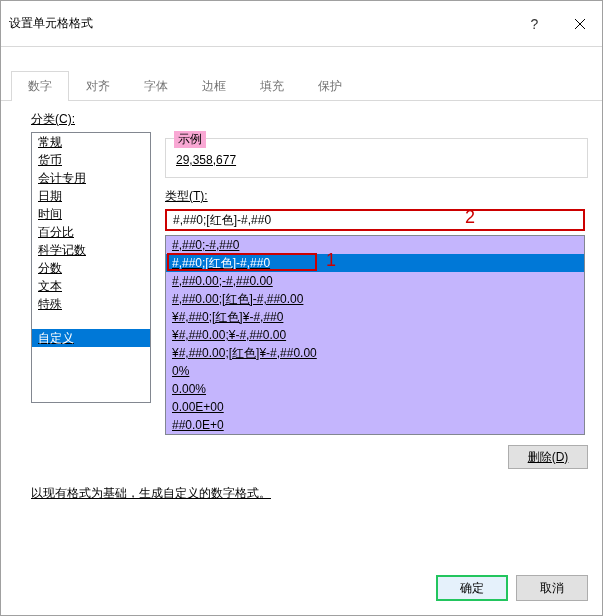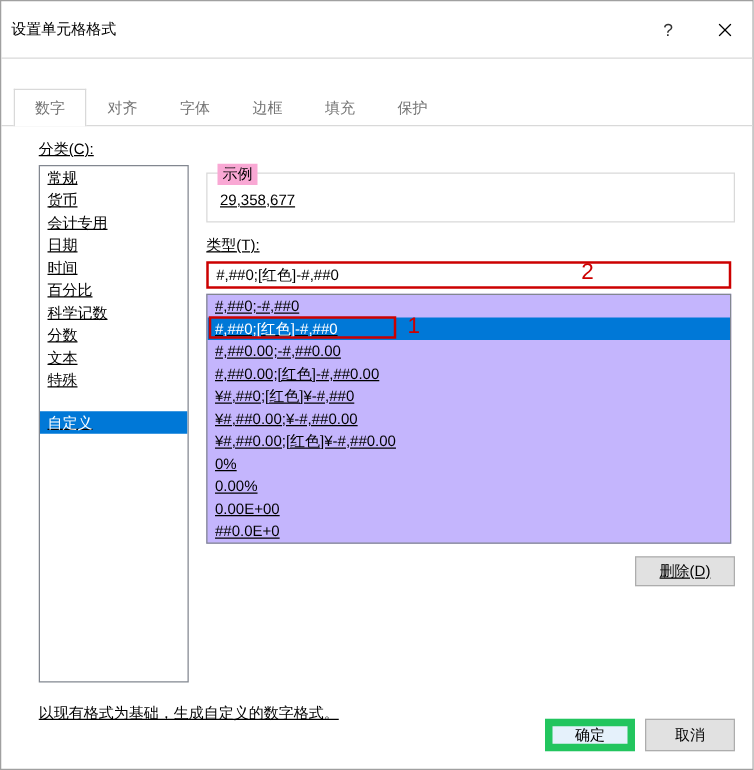--- a/index.html
+++ b/index.html
@@ -53,21 +53,21 @@
     border-color: #d9d9d9;
     background:#fff;
   }
   .content {
     padding: 10px 14px 14px 30px;
     text-decoration: underline;
   }
   .row { display:flex; }
   .label { margin-bottom:4px; }
   .category-list {
-    width: 120px; height: 414px;
+    width: 120px; height: 271px;
     border:1px solid #828790;
     background:#fff;
     overflow-y:auto;
     overflow-x:hidden;
   }
   .category-list .item {
     padding: 1px 6px;
     font-size:12px;
     line-height:16px;
     white-space:nowrap;
@@ -150,21 +150,21 @@
     display:flex; gap:8px;
   }
   .footer .fbtn {
     width: 72px; height:26px;
     border:1px solid #adadad;
     background:#e1e1e1;
     font-size:12px;
     display:flex; align-items:center; justify-content:center;
   }
   .footer .fbtn.primary {
-    border:6px solid #22c55e;
+    border:2px solid #22c55e;
     background:#e5f1fb;
   }
 </style>
 </head>
 <body>
 
 <div class="dialog">
 
   <div class="titlebar">
     <div class="title">设置单元格格式</div>

